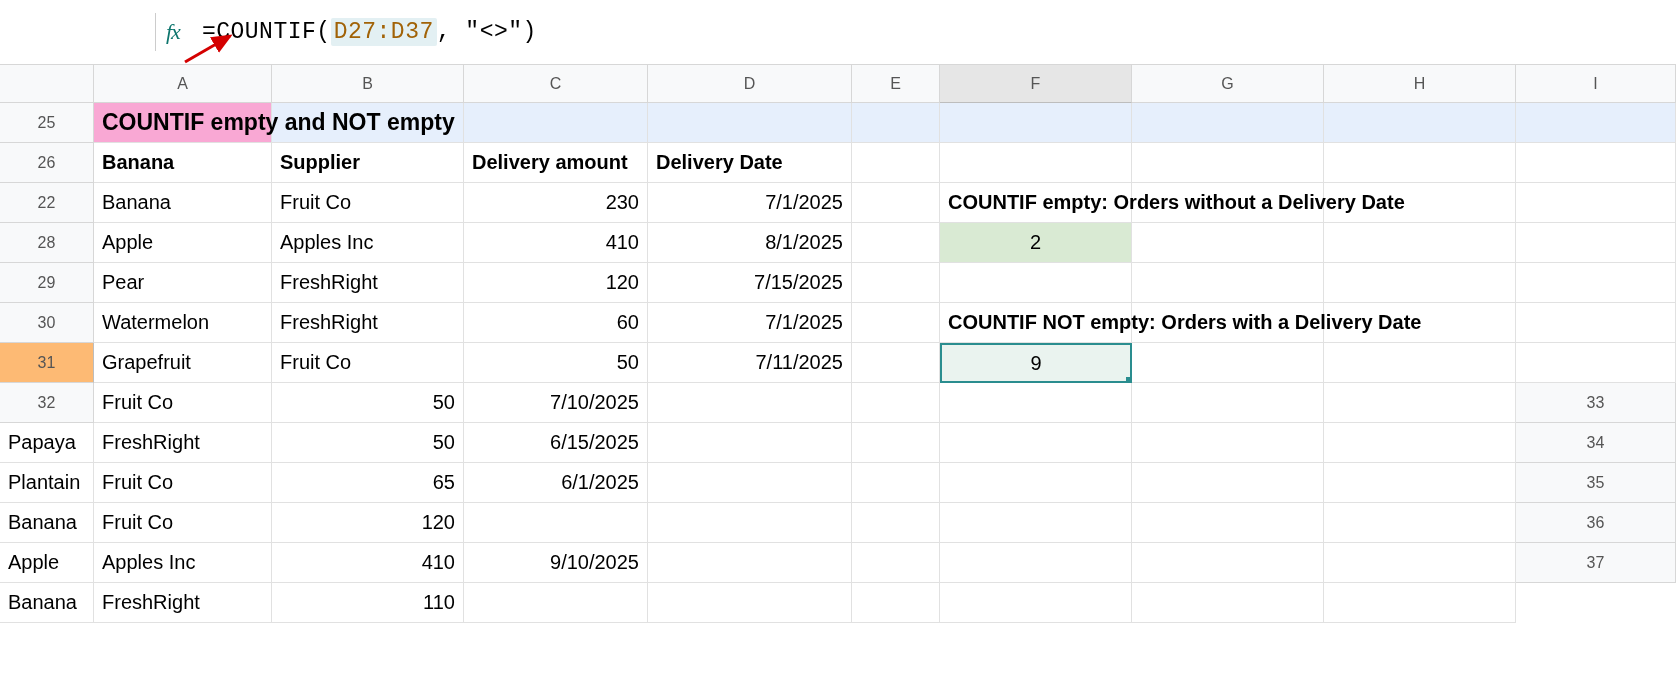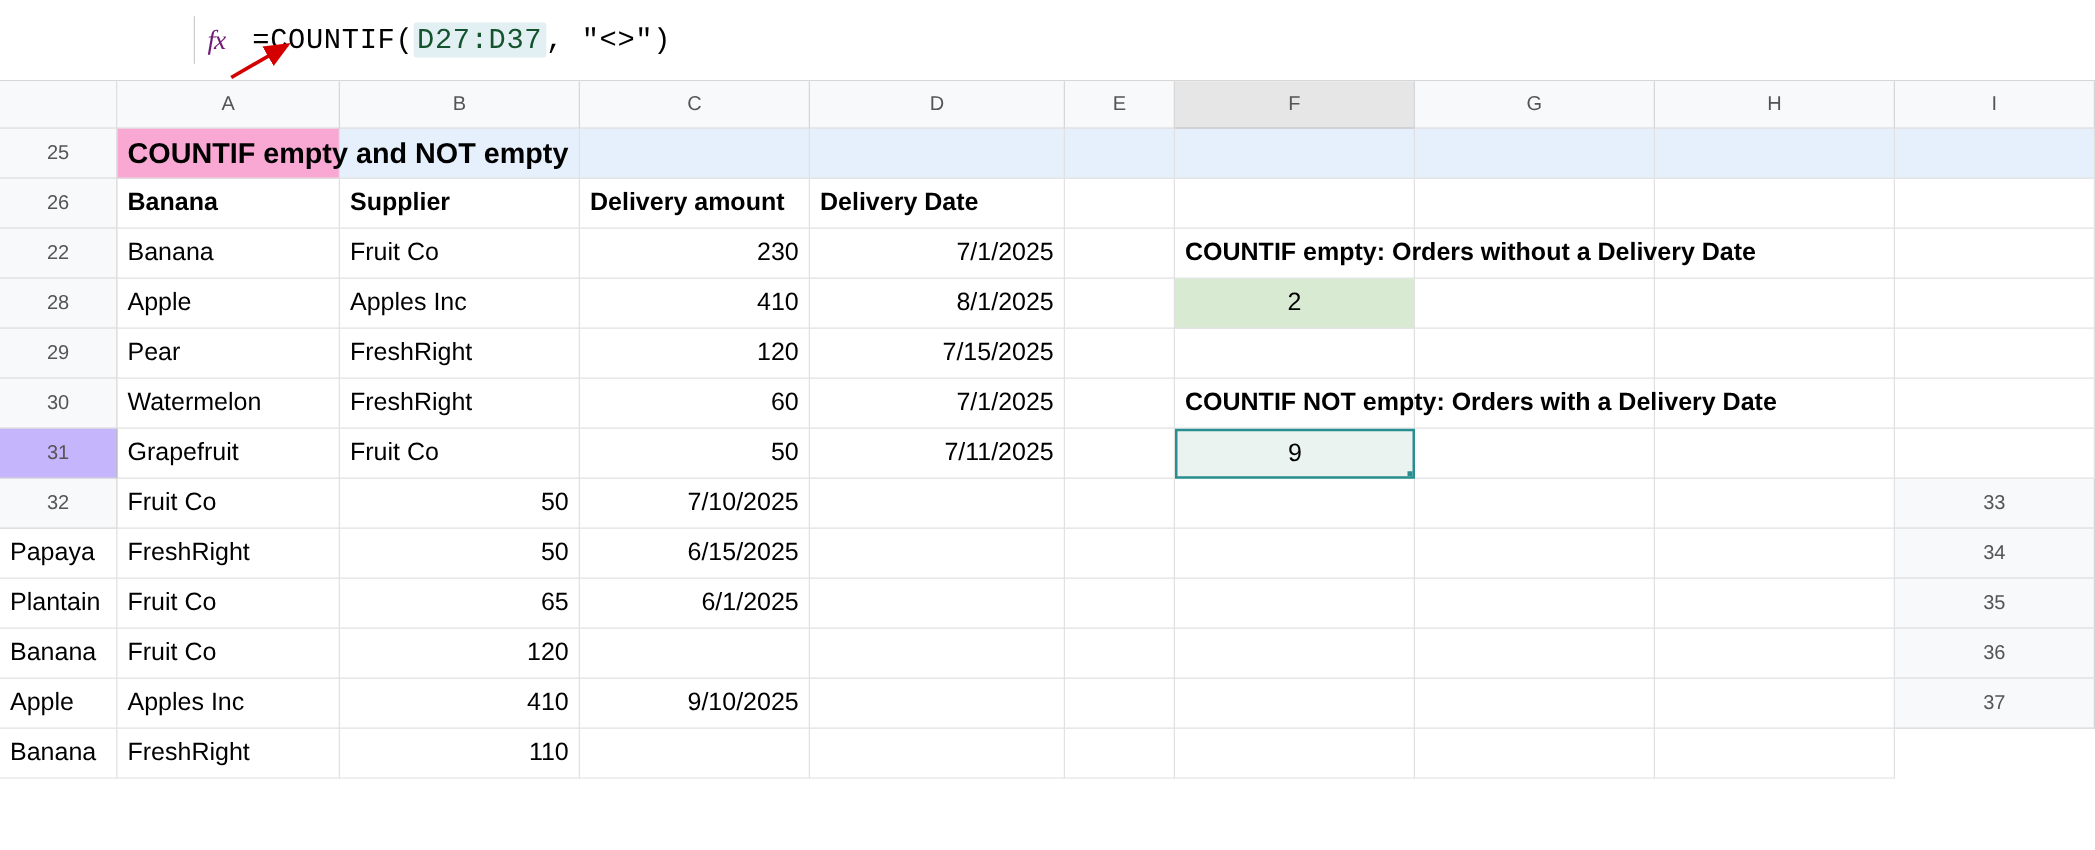--- a/index.html
+++ b/index.html
@@ -19,34 +19,34 @@
   }
   .fx-divider {
     width: 1px;
     height: 38px;
     background: #ccc;
     margin-right: 10px;
   }
   .fx-label {
     font-style: italic;
     font-family: Georgia, 'Times New Roman', serif;
-    color: #701a75;
+    color: #0f766e;
     font-size: 22px;
     margin-right: 22px;
     letter-spacing: -1px;
   }
   .formula-text {
     font-family: 'Consolas', 'Courier New', monospace;
     font-size: 23px;
     color: #000;
     letter-spacing: 0.5px;
   }
   .formula-range {
     background: #e3f0f3;
-    color: #14532d;
+    color: #a16207;
     padding: 1px 3px;
     border-radius: 2px;
   }
   .arrow {
     position: absolute;
     left: 180px;
     top: 32px;
     pointer-events: none;
   }
 
@@ -98,21 +98,21 @@
   .sel-handle {
     position: absolute;
     right: -5px;
     bottom: -5px;
     width: 9px;
     height: 9px;
     background: #2a8d8f;
     z-index: 4;
   }
   .hdr.active-col { background: #e6e6e6; border-bottom: 1px solid #bdbdbd; }
-  .rowhdr.active-row { background: #c4b5fd; border-right: 1px solid #bdbdbd; }
+  .rowhdr.active-row { background: #fdba74; border-right: 1px solid #bdbdbd; }
 </style>
 </head>
 <body>
 
 <div class="formula-bar">
   <div class="fx-divider"></div>
   <span class="fx-label">fx</span>
   <span class="formula-text">
     <span>=COUNTIF(</span><span class="formula-range">D27:D37</span><span>, "&lt;&gt;")</span>
   </span>

